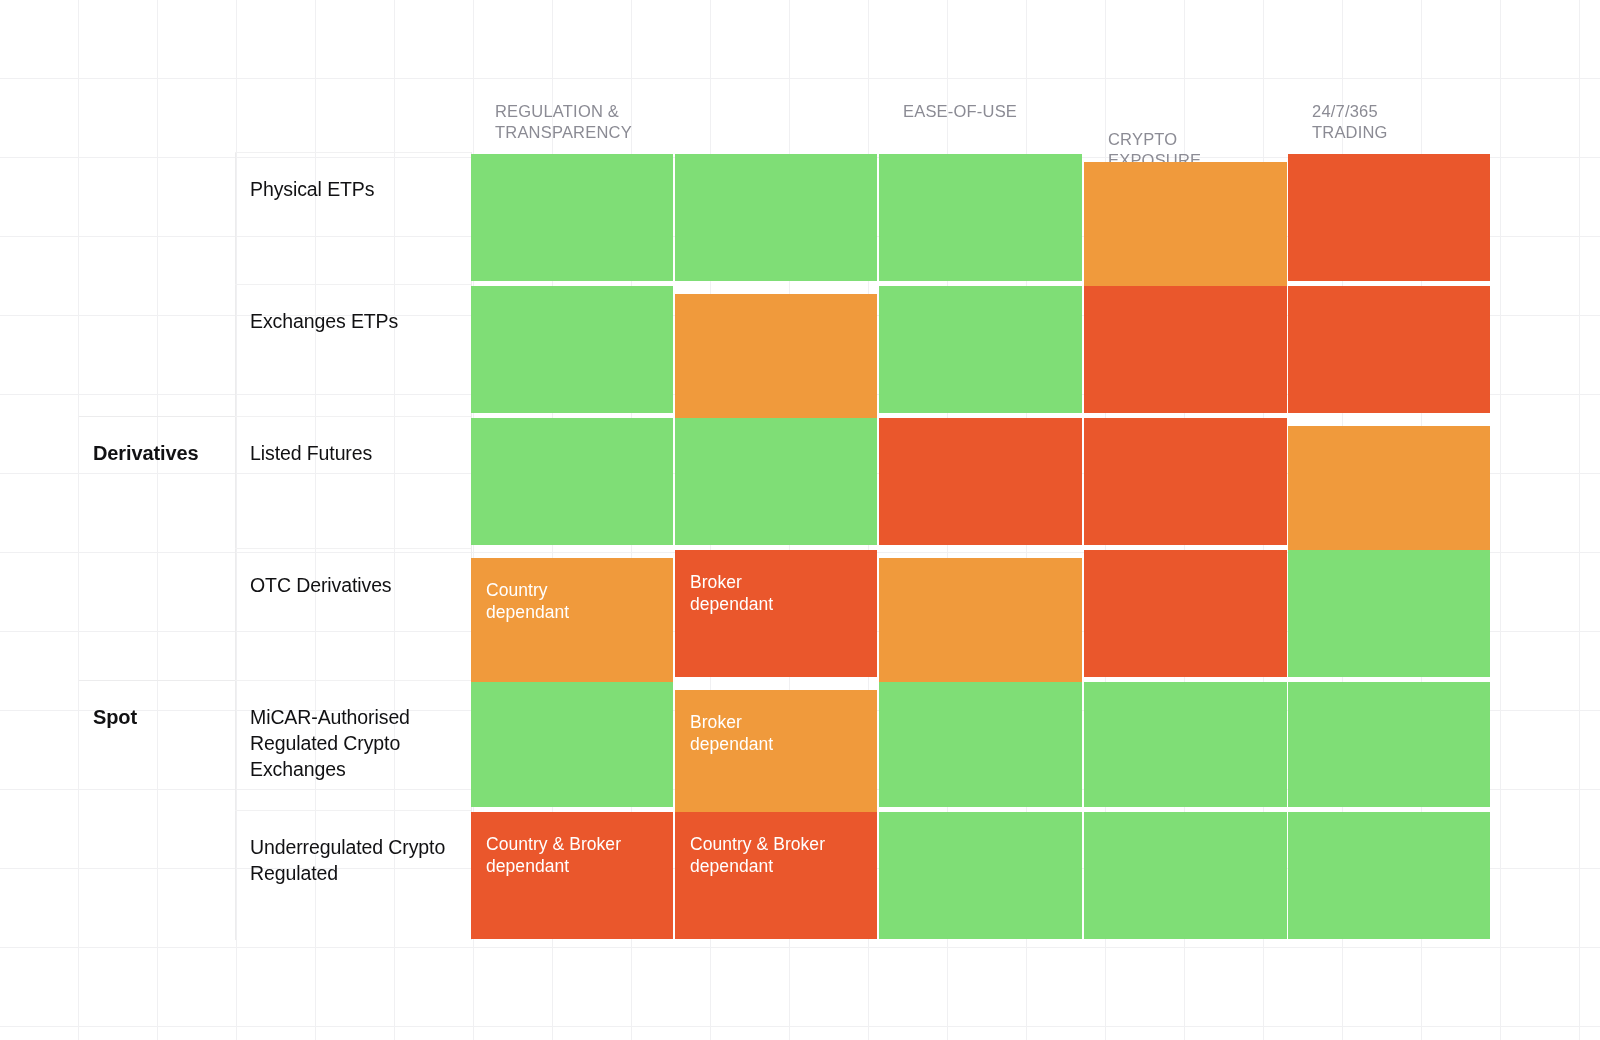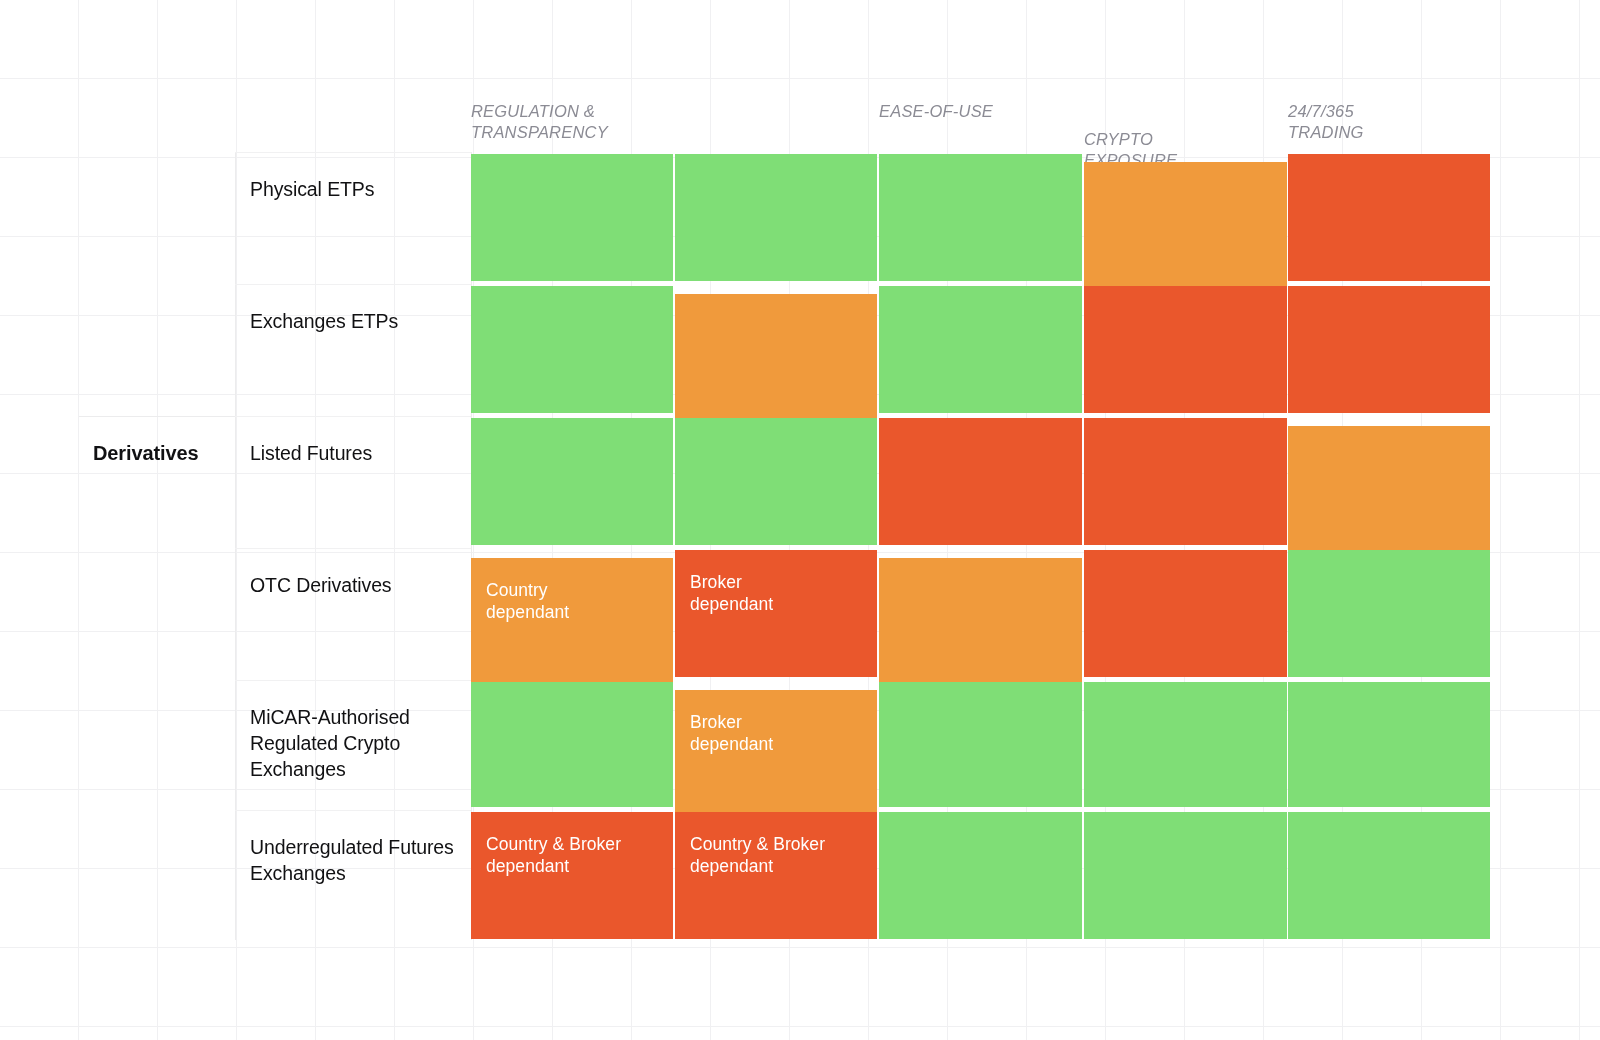--- a/index.html
+++ b/index.html
@@ -34,25 +34,24 @@
     position: absolute;
     left: 79px;
     top: 0px;
     width: 1411px;
     height: 940px;
   }
 
   
   .hdr-band {
     position: absolute;
-    left: 388px;      
+    left: 412px;      
     top: 79px;
     width: 1019px;
     height: 73px;
-    font-style: italic;
   }
   .col-hdr {
     position: absolute;
     top: 22px;
     font-size: 16.5px;
     line-height: 20.5px;
     letter-spacing: 0.2px;
     color: #8b8b94;
     text-transform: uppercase;
     white-space: pre-line;
@@ -147,20 +146,23 @@
         <div class="col-hdr" style="left: 821px; width: 192px;">24/7/365
 TRADING</div>
       </div>
 
     <div class="body-grid">
         <div class="vrule" style="left: 156px; height: 788px;"></div>
         <div class="vrule" style="left: 392px; height: 788px;"></div>
         <div class="group-cell" style="top: 264px; height: 262px;">
           <div class="glabel">Derivatives</div>
         </div>
+        <div class="group-cell" style="top: 528px; height: 260px;">
+          <div class="glabel">Spot</div>
+        </div>
         <div class="rowlabel-cell" style="top: 0px; height: 130px;">
           <div class="rlabel">Physical ETPs</div>
         </div>
         <div class="cell c-green" style="left: 392px; top: 2px; width: 202px; height: 127px;"></div>
         <div class="cell c-green" style="left: 596px; top: 2px; width: 202px; height: 127px;"></div>
         <div class="cell c-green" style="left: 800px; top: 2px; width: 203px; height: 127px;"></div>
         <div class="cell c-orange" style="left: 1005px; top: 2px; width: 203px; height: 127px;"></div>
         <div class="cell c-red" style="left: 1209px; top: 2px; width: 202px; height: 127px;"></div>
         <div class="rowlabel-cell" style="top: 132px; height: 130px;">
           <div class="rlabel">Exchanges ETPs</div>
@@ -197,21 +199,21 @@
         </div>
         <div class="cell c-green" style="left: 392px; top: 530px; width: 202px; height: 125px;"></div>
         <div class="cell c-orange" style="left: 596px; top: 530px; width: 202px; height: 125px;">
           <div class="ctext" style="white-space: pre-line;">Broker
 dependant</div>
         </div>
         <div class="cell c-green" style="left: 800px; top: 530px; width: 203px; height: 125px;"></div>
         <div class="cell c-green" style="left: 1005px; top: 530px; width: 203px; height: 125px;"></div>
         <div class="cell c-green" style="left: 1209px; top: 530px; width: 202px; height: 125px;"></div>
         <div class="rowlabel-cell" style="top: 658px; height: 130px;">
-          <div class="rlabel">Underregulated Futures Exchanges</div>
+          <div class="rlabel">Underregulated Crypto Regulated</div>
         </div>
         <div class="cell c-red" style="left: 392px; top: 660px; width: 202px; height: 127px;">
           <div class="ctext" style="white-space: pre-line;">Country &amp; Broker
 dependant</div>
         </div>
         <div class="cell c-red" style="left: 596px; top: 660px; width: 202px; height: 127px;">
           <div class="ctext" style="white-space: pre-line;">Country &amp; Broker
 dependant</div>
         </div>
         <div class="cell c-green" style="left: 800px; top: 660px; width: 203px; height: 127px;"></div>

